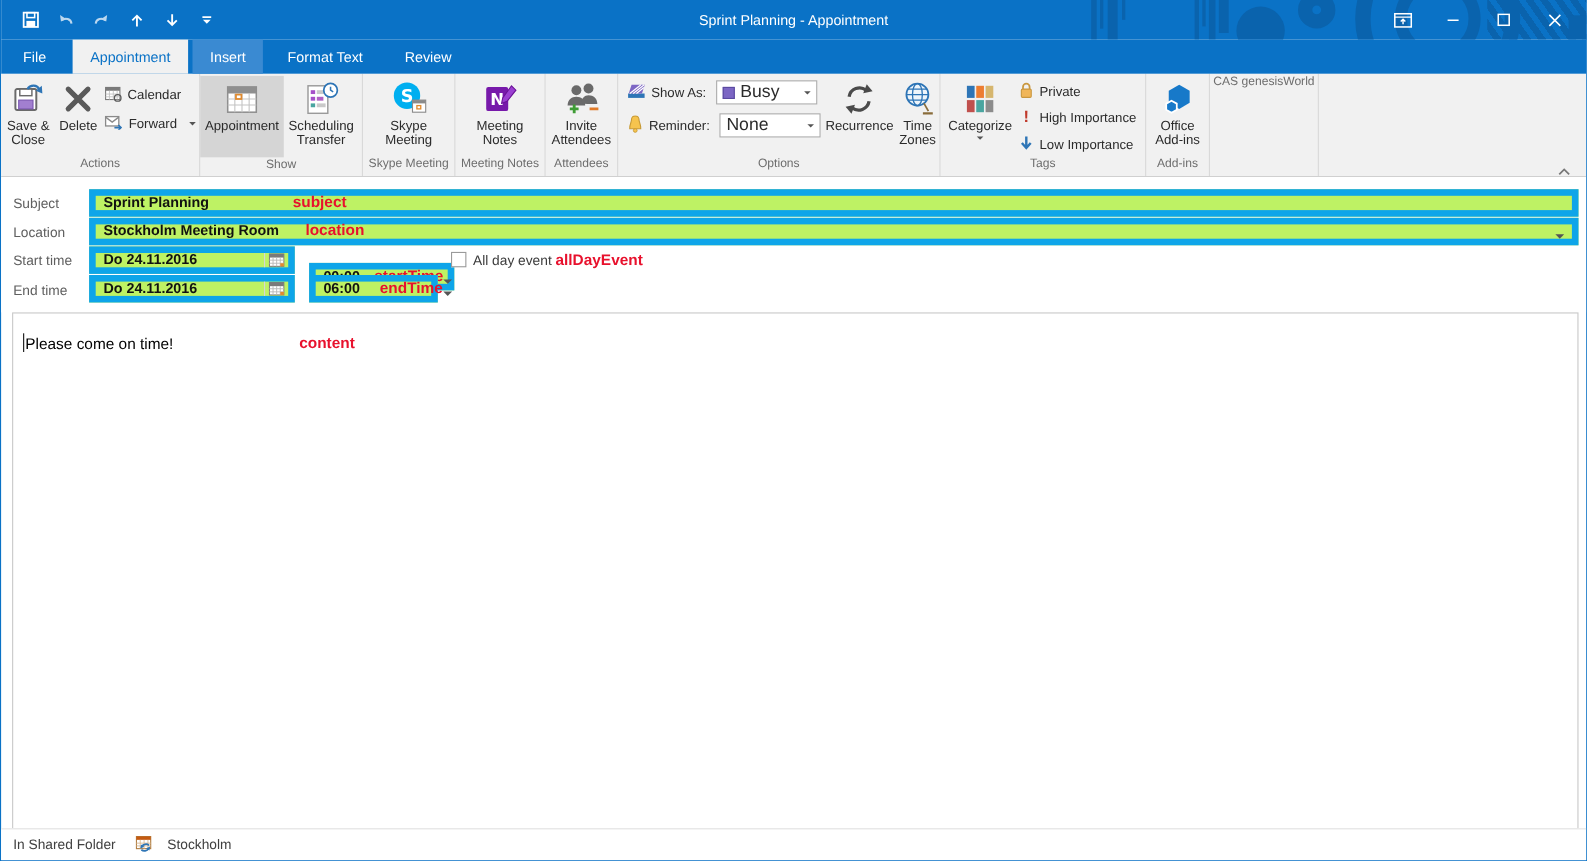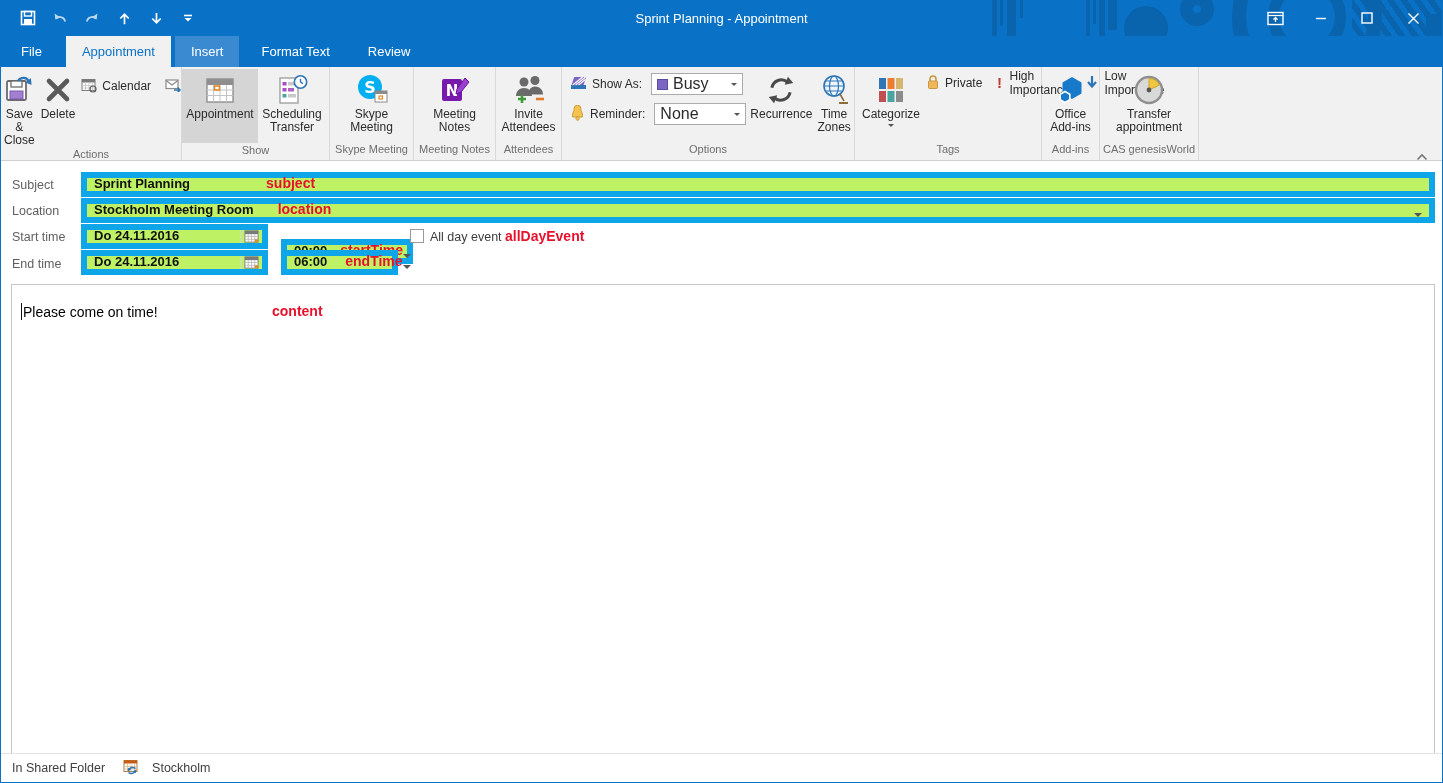--- a/index.html
+++ b/index.html
@@ -39,21 +39,21 @@
 
   
   .ribbon { position:absolute; left:0; top:67px; width:100%; height:94px; background:#f1f1f1; border-bottom:1px solid #d0d0d0; display:flex; }
   .rg { position:relative; height:100%; border-right:1px solid #d9d9d9; display:flex; flex-direction:column; }
   .rg-content { flex:1; display:flex; align-items:flex-start; padding-top:2px; }
   .rg-label { height:18px; text-align:center; font-size:11px; color:#6d6d6d; line-height:15px; }
   .bigbtn { display:flex; flex-direction:column; align-items:center; padding:3px 3px 0; cursor:default; }
   .bigbtn .ic { height:36px; display:flex; align-items:center; justify-content:center; }
   .bigbtn .tx { font-size:12px; line-height:13px; color:#2b2b2b; text-align:center; }
   .bigbtn.pressed { background:#d5d5d5; }
-  .smallcol { display:flex; flex-direction:row; justify-content:space-between; padding-top:8px; gap:8px; }
+  .smallcol { display:flex; flex-direction:column; justify-content:space-between; padding-top:8px; gap:8px; }
   .smallbtn { display:flex; align-items:center; gap:5px; font-size:12px; color:#2b2b2b; height:18px; padding:0 3px; }
   .car { width:0; height:0; border-left:4px solid transparent; border-right:4px solid transparent; border-top:4px solid #555; }
   .car.sm { border-left-width:3px; border-right-width:3px; border-top-width:3px; }
   .optrow { display:flex; align-items:center; gap:5px; height:30px; padding-left:8px; font-size:12px; color:#2b2b2b; }
   .dd { width:92px; height:22px; border:1px solid #ababab; background:#fff; display:flex; align-items:center; gap:5px; padding:0 5px; font-size:16px; }
   .dd .flex { margin-left:auto; }
   .busysq { width:11px; height:11px; background:#7c66c4; border:1px solid #5a4aa0; }
   .chevup { position:absolute; right:14px; bottom:5px; width:12px; height:8px; }
 
   
@@ -422,32 +422,20 @@
                 <polygon points="10,17.5 14.8,20.2 14.8,25.8 10,28.5 5.2,25.8 5.2,20.2" fill="#1779c9" stroke="#fff" stroke-width="1.6"></polygon>
               </svg>
           </span>
           <span class="tx">Office Add-ins</span>
         </div>
       </div>
       <div class="rg-label">Add-ins</div>
     </div>
 
     <div class="rg" style="width:99px;border-right:1px solid #d9d9d9">
-      <div class="rg-content" style="justify-content:center;width:100%">
-        <div class="bigbtn" style="width:94px">
-          <span class="ic">
-            <svg width="32" height="32" viewBox="0 0 32 32">
-                <circle cx="16" cy="16" r="13" fill="#d9d9d9" stroke="#8f8f8f" stroke-width="2.4"></circle>
-                <path d="M16 16 16 4.5A11.5 11.5 0 0 1 26.5 11Z" fill="#f3c63f" stroke="#caa52f" stroke-width="1"></path>
-                <circle cx="16" cy="16" r="2.4" fill="#555"></circle>
-              </svg>
-          </span>
-          <span class="tx">Transfer appointment</span>
-        </div>
-      </div>
       <div class="rg-label">CAS genesisWorld</div>
     </div>
 
     <div style="flex:1;border-right:none" class="rg">
       <span class="chevup">
         <svg width="12" height="8" viewBox="0 0 12 8">
             <path d="M1.5 6.5 6 2l4.5 4.5" fill="none" stroke="#777" stroke-width="1.6"></path>
           </svg>
       </span>
     </div>

